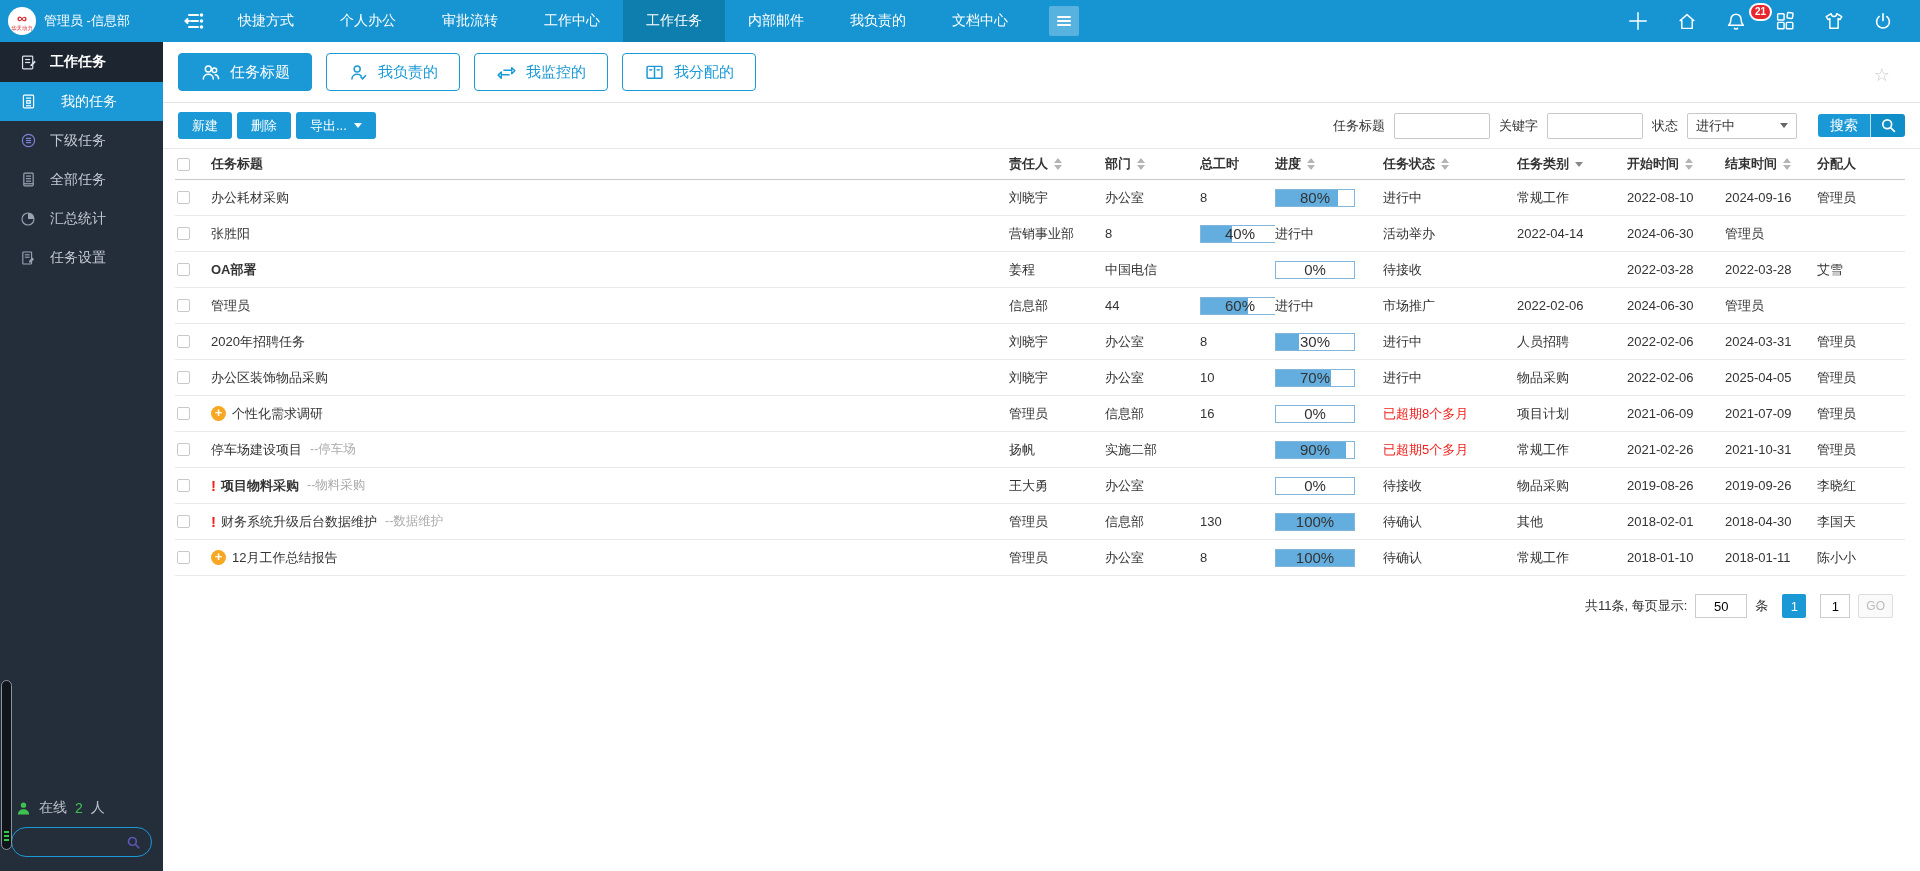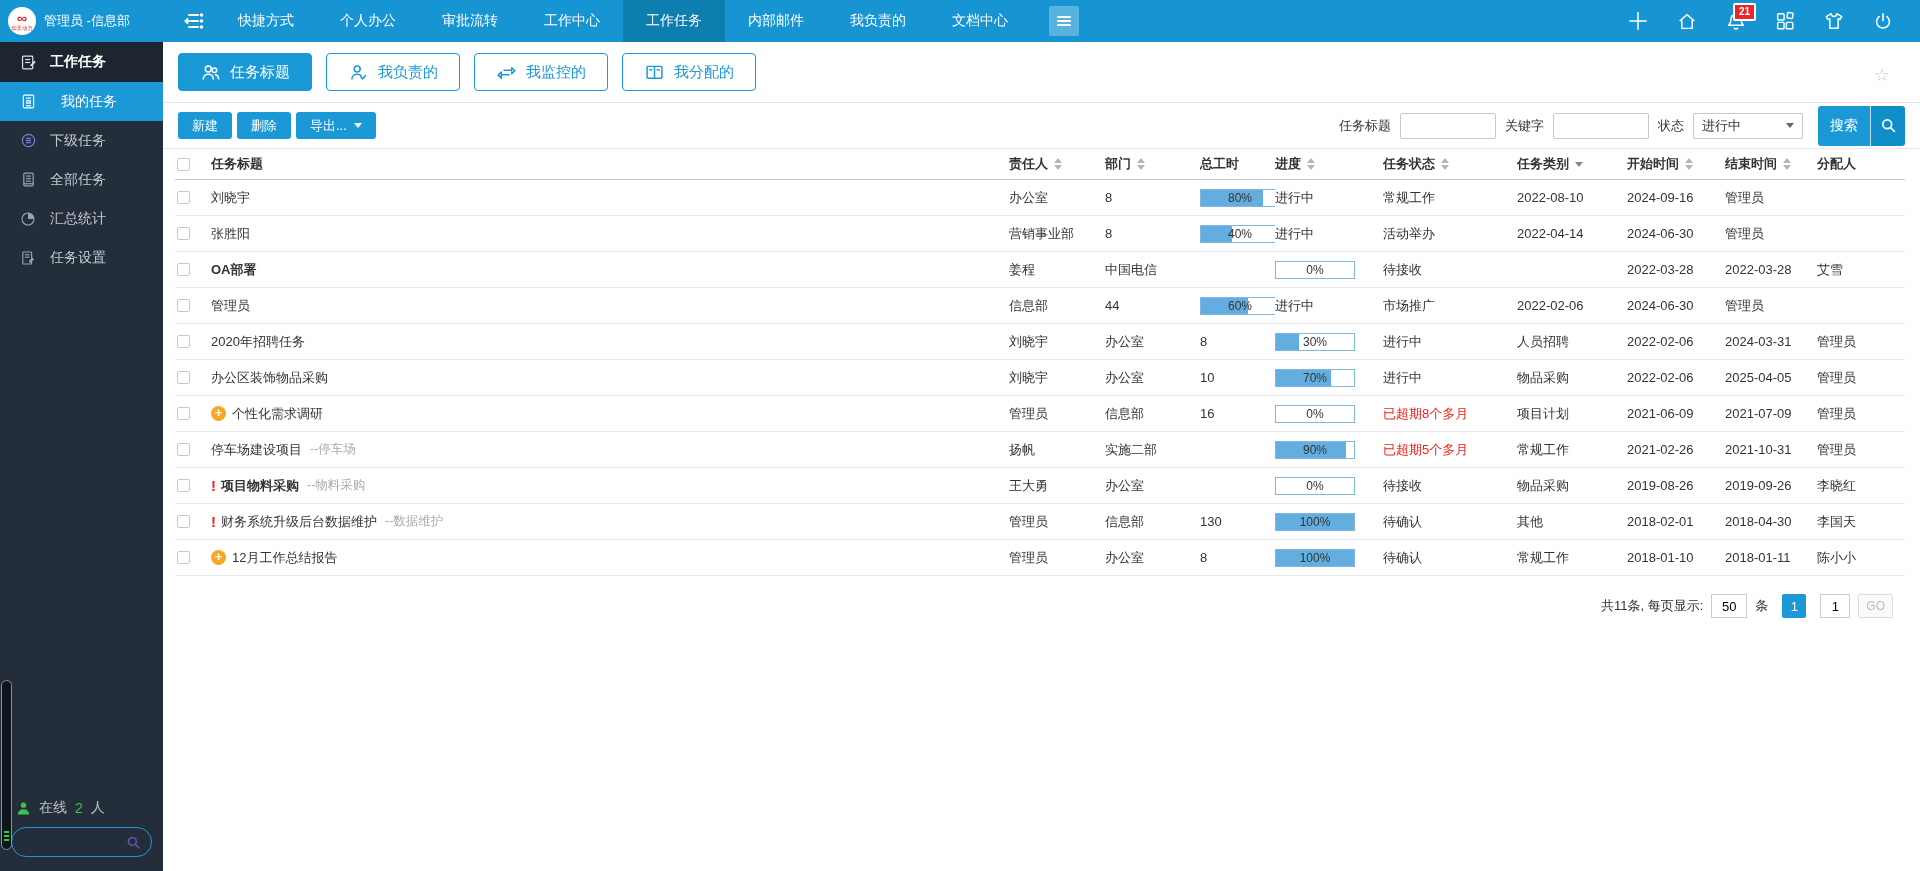--- a/index.html
+++ b/index.html
@@ -15,21 +15,21 @@
   .logo .inf { color:#d8232a; font-weight:bold; font-size:14px; }
   .logo .logo-cn { color:#d8232a; font-size:6px; transform:scale(.9); white-space:nowrap; }
   .user-label { font-size:13px; white-space:nowrap; }
   .menu-toggle { margin-left:16px; margin-right:6px; width:30px; height:30px; display:flex; align-items:center; justify-content:center; cursor:pointer; }
   .topnav { display:flex; align-items:stretch; height:42px; }
   .nav-item { display:flex; align-items:center; padding:0 23px; font-size:14px; cursor:pointer; }
   .nav-item.active { background:var(--topbar-active,#0d7eae); }
   .hamburger { margin-left:18px; width:30px; height:30px; border-radius:2px; background:rgba(255,255,255,.28); display:flex; align-items:center; justify-content:center; cursor:pointer; }
   .top-icons { margin-left:auto; display:flex; align-items:center; gap:27px; padding-right:26px; }
   .tbi { position:relative; width:22px; height:22px; display:flex; align-items:center; justify-content:center; cursor:pointer; }
-  .badge { position:absolute; top:-7px; left:8px; background:#e8262d; color:#fff; border:2px solid #fff; border-radius:2px; font-size:10px; line-height:1; padding:2px 4px; font-weight:bold; }
+  .badge { position:absolute; top:-7px; left:24px; background:#e8262d; color:#fff; border:2px solid #fff; border-radius:9px; font-size:10px; line-height:1; padding:2px 4px; font-weight:bold; }
 
   
   .main-wrap { flex:1; display:flex; min-height:0; }
 
   
   .sidebar { width:163px; background:var(--sidebar-bg,#242e3a); position:relative; flex-shrink:0; }
   .side-title { height:40px; background:#1c2530; color:#fff; font-weight:bold; font-size:14px; display:flex; align-items:center; gap:13px; padding-left:19px; }
   .side-item { height:39px; color:#c3cad4; font-size:14px; display:flex; align-items:center; gap:13px; padding-left:19px; cursor:pointer; }
   .side-item.active { background:var(--accent-blue,#1a99d6); color:#fff; }
   .side-item .ic, .side-title .ic { width:18px; height:18px; display:flex; align-items:center; justify-content:center; }
@@ -52,21 +52,21 @@
   .fav-star { position:absolute; right:30px; top:22px; color:#c8c8c8; font-size:18px; cursor:pointer; }
 
   .toolbar-row { height:46px; display:flex; align-items:center; padding:0 15px; border-bottom:1px solid #e8e8e8; }
   .btn { height:27px; background:var(--accent-blue,#1a99d6); color:#fff; border:none; border-radius:3px; font-size:13px; padding:0 14px; margin-right:5px; cursor:pointer; display:inline-flex; align-items:center; gap:7px; font-family:inherit; }
   .btn .dn-caret { width:0; height:0; border-left:4px solid transparent; border-right:4px solid transparent; border-top:5px solid #fff; }
   .filters { margin-left:auto; display:flex; align-items:center; gap:9px; }
   .filters label { font-size:13px; color:#333; }
   .filters input { width:96px; height:26px; border:1px solid #c8c8c8; border-radius:2px; padding:0 6px; font-size:13px; outline:none; font-family:inherit; }
   .sel { width:110px; height:26px; border:1px solid #c8c8c8; border-radius:2px; display:flex; align-items:center; padding:0 8px; cursor:pointer; position:relative; }
   .sel .dn-caret { position:absolute; right:8px; width:0; height:0; border-left:4px solid transparent; border-right:4px solid transparent; border-top:5px solid #666; }
-  .search-btn { height:40px; margin-left:6px; display:inline-flex; align-items:stretch; border-radius:3px; overflow:hidden; cursor:pointer; }
+  .search-btn { height:23px; margin-left:12px; display:inline-flex; align-items:stretch; border-radius:3px; overflow:hidden; cursor:pointer; }
   .search-btn .stext { background:var(--accent-blue,#1a99d6); color:#fff; font-size:14px; display:flex; align-items:center; padding:0 12px; border-right:1px solid rgba(255,255,255,.7); }
   .search-btn .smag { background:#0f8ec7; width:34px; display:flex; align-items:center; justify-content:center; }
 
   
   .tbl { padding:0 15px 0 12px; }
   .thead, .trow { display:grid; grid-template-columns:36px 1fr 96px 95px 75px 108px 134px 110px 98px 92px 88px; align-items:center; }
   .thead { height:31px; border-bottom:1px solid #c9c9c9; }
   .th { display:flex; align-items:center; gap:6px; font-weight:bold; font-size:13px; color:#333; white-space:nowrap; overflow:hidden; cursor:pointer; }
   .arrows { display:inline-flex; flex-direction:column; gap:2px; }
   .tri { width:0; height:0; border-left:4px solid transparent; border-right:4px solid transparent; display:block; }
@@ -78,26 +78,26 @@
   .cb-cell { display:flex; justify-content:flex-start; padding-left:2px; }
   .cbx { width:13px; height:13px; border:1px solid #c9c9c9; border-radius:2px; background:#fff; display:inline-block; cursor:pointer; flex-shrink:0; }
   .title-cell { display:flex; align-items:center; }
   .title-text { cursor:pointer; }
   .title-text.bold { font-weight:bold; }
   .suffix { color:#aaa; margin-left:8px; font-size:12.5px; }
   .plus-badge { width:15px; height:15px; border-radius:50%; background:var(--plus-orange,#f7a721); color:#fff; font-weight:bold; font-size:13px; line-height:14px; text-align:center; margin-right:6px; flex-shrink:0; }
   .exclaim { color:var(--overdue-red,#f0201c); font-weight:bold; font-size:15px; margin-right:5px; flex-shrink:0; }
   .pbar { position:relative; width:80px; height:18px; border:1px solid #82b6dd; background:#fff; }
   .pfill { position:absolute; left:0; top:0; bottom:0; background:var(--progress-fill,#63aede); }
-  .ptext { position:absolute; inset:0; display:flex; align-items:center; justify-content:center; font-size:12px; color:#333; }
+  .ptext { position:absolute; inset:0; display:flex; align-items:center; justify-content:center; font-size:15px; color:#333; }
   .status-red { color:var(--overdue-red,#f0201c); }
 
   
   .pagination { display:flex; align-items:center; justify-content:flex-end; gap:8px; padding:18px 27px 0 0; font-size:13px; }
-  .pagination .psize { width:36px; height:24px; border:1px solid #ccc; text-align:center; font-size:13px; outline:none; font-family:inherit; }
+  .pagination .psize { width:52px; height:24px; border:1px solid #ccc; text-align:center; font-size:13px; outline:none; font-family:inherit; }
   .page-cur { width:24px; height:24px; background:var(--accent-blue,#1a99d6); color:#fff; display:flex; align-items:center; justify-content:center; border-radius:2px; margin-left:6px; cursor:pointer; }
   .pagination .pgoto { width:30px; height:24px; border:1px solid #ccc; text-align:center; font-size:13px; outline:none; margin-left:6px; font-family:inherit; }
   .go-btn { height:24px; padding:0 7px; border:1px solid #ddd; background:#fafafa; color:#bbb; font-size:12px; border-radius:2px; cursor:pointer; font-family:inherit; }
 
   svg { display:block; }
 </style>
 </head>
 <body>
 
 <div class="app">
@@ -406,20 +406,23 @@
             </div>
             <div class="th">
               <span>分配人</span>
             </div>
           </div>
         <div id="tbody">
             <div class="trow">
               <div class="cb-cell">
                 <span class="cbx"></span>
               </div>
+              <div class="td title-cell">
+                <span class="title-text">办公耗材采购</span>
+              </div>
               <div class="td"><span>刘晓宇</span></div>
               <div class="td"><span>办公室</span></div>
               <div class="td"><span>8</span></div>
               <div class="td">
                 <div class="pbar">
                   <div class="pfill" style="width: 80%;"></div>
                   <span class="ptext">80%</span>
                 </div>
               </div>
               <div class="td"><span>进行中</span></div>

